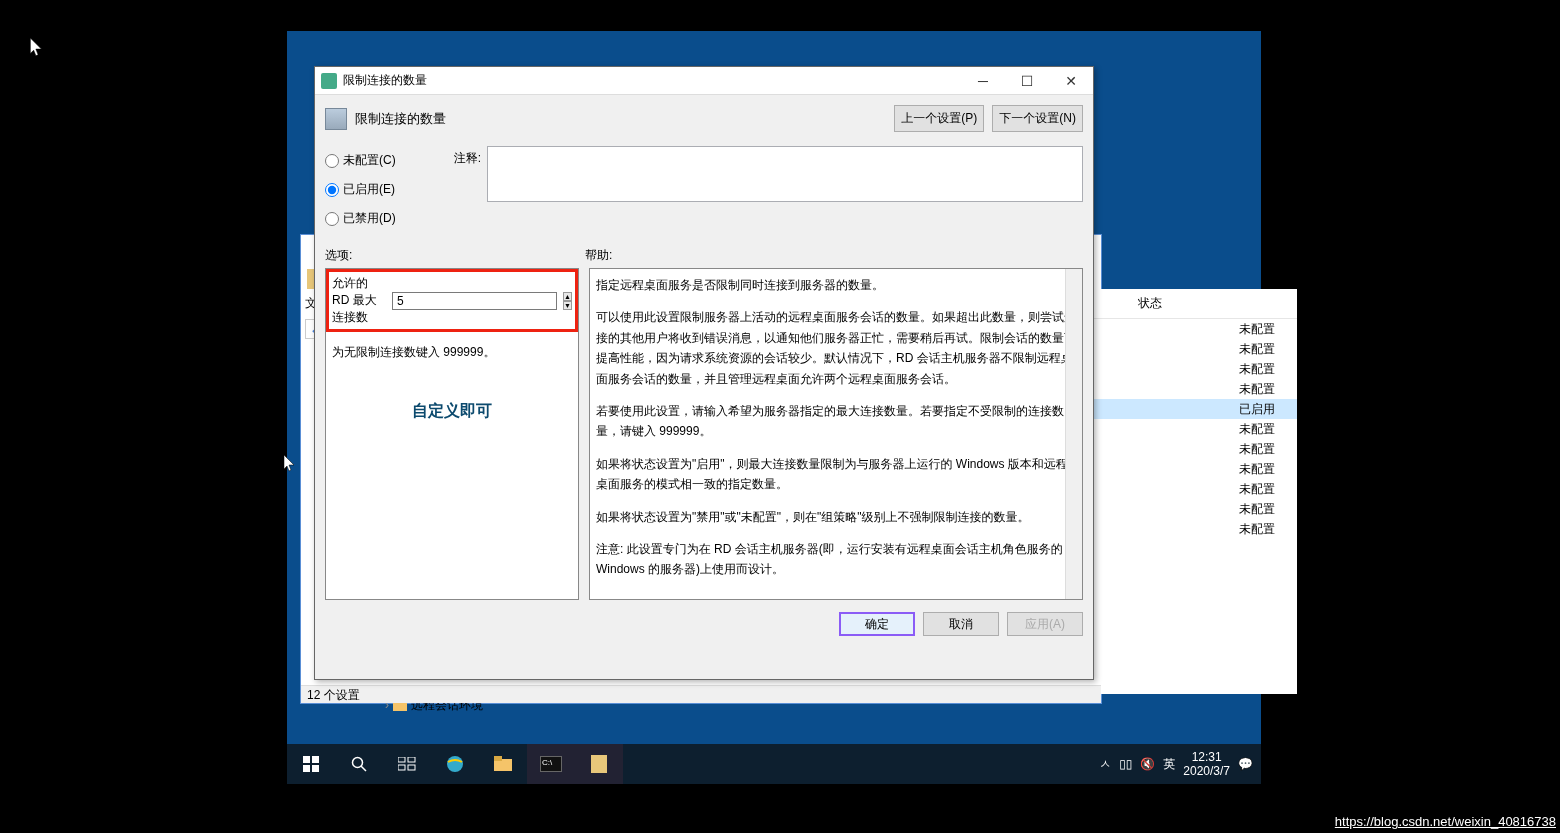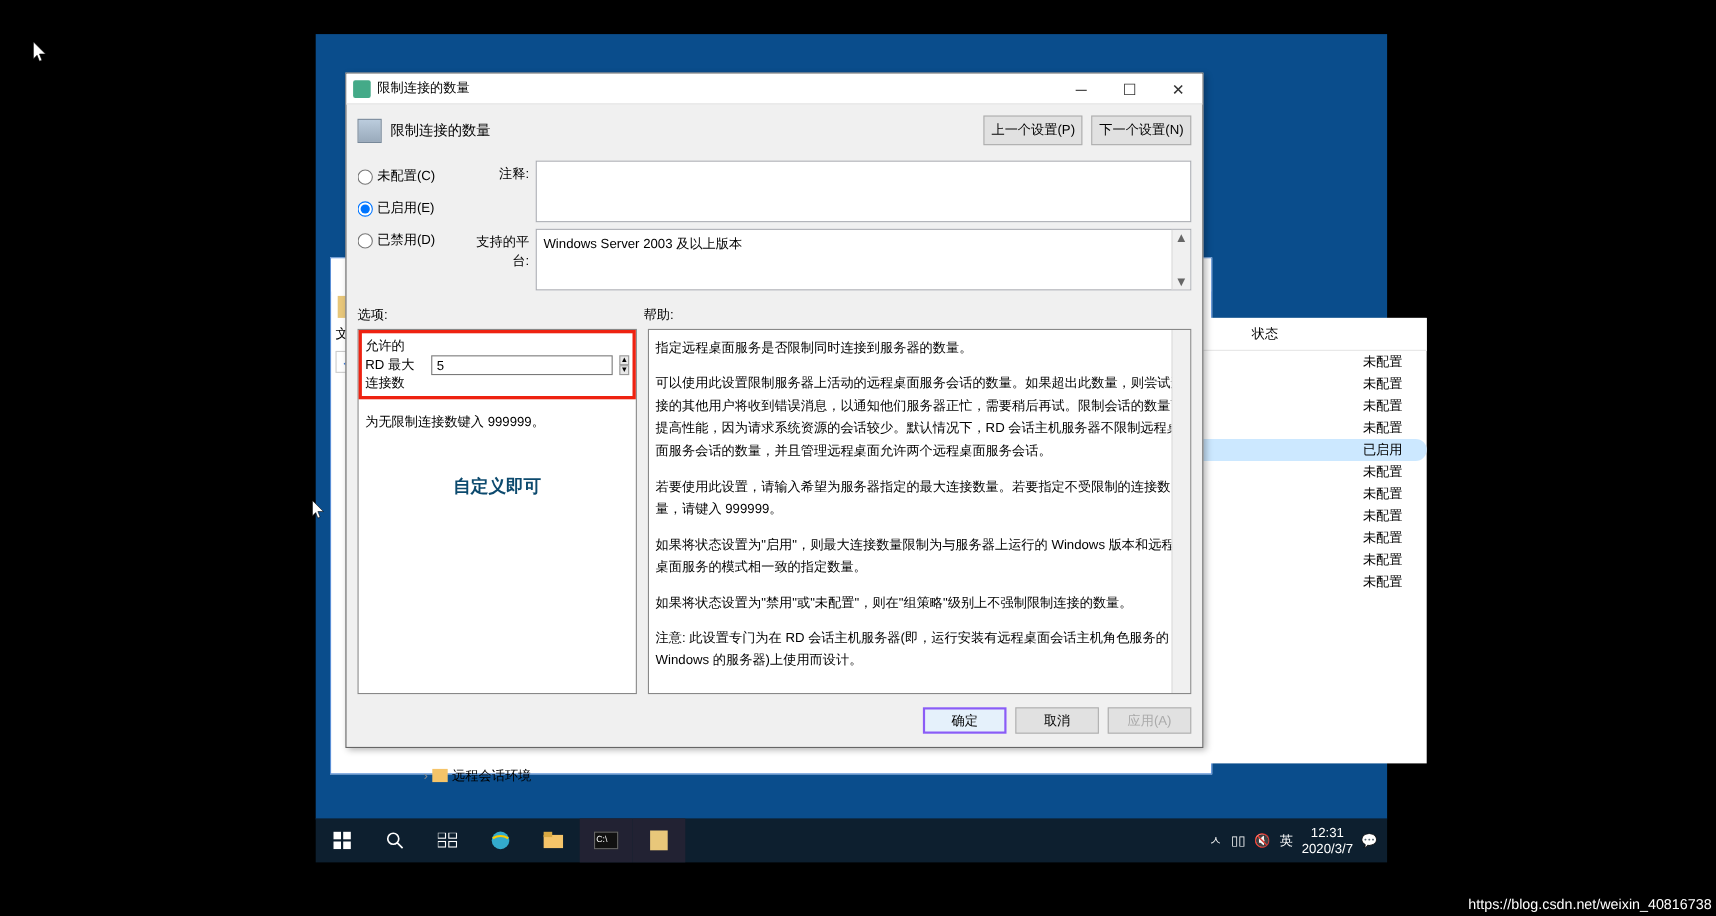--- a/index.html
+++ b/index.html
@@ -19,21 +19,21 @@
 .mmc-win-btn { width: 44px; height: 30px; display: flex; align-items: center; justify-content: center; }
 .mmc-content { position: relative; height: calc(100% - 30px); }
 .mmc-back { position: absolute; left: 4px; top: 28px; width: 22px; height: 20px; background: #fff; border: 1px solid #ccc; color: #2b6fd6; display: flex; align-items: center; justify-content: center; }
 
 .tree-area { position: absolute; left: 84px; top: 420px; width: 156px; height: 40px; display: flex; align-items: center; gap: 4px; }
 .tree-folder { width: 14px; height: 12px; background: #f5c469; }
 
 .list-area { position: absolute; left: 702px; top: 24px; width: 294px; height: 405px; background: #fff; }
 .list-header { background: #fff; border-bottom: 1px solid #e6e6e6; padding: 6px 14px; text-align: center; }
 .list-row { height: 20px; display: flex; align-items: center; justify-content: space-between; padding: 0 10px; }
-.list-row.selected { background: #cce8ff; border-radius: 10px; }
+.list-row.selected { background: #cce8ff; }
 .list-row span:last-child { text-align: center; width: 60px; }
 
 .tabs-partial { position: absolute; left: 240px; top: 432px; width: 380px; }
 .tabs-partial .tb { display: inline-block; padding: 2px 12px; border: 1px solid #888; border-bottom: none; background: #fff; margin-right: -1px; font-size: 11px; }
 
 .status-bar { position: absolute; bottom: 0; left: 0; right: 0; height: 18px; background: #f0f0f0; border-top: 1px solid #ddd; padding: 1px 6px; font-size: 11px; }
 
 .taskbar { position: absolute; left: 287px; top: 744px; width: 974px; height: 40px; background: #0d1f2f; display: flex; align-items: center; }
 .taskbar .tbtn { width: 48px; height: 40px; display: flex; align-items: center; justify-content: center; color: #fff; }
 .taskbar .spacer { flex: 1; }
@@ -79,21 +79,21 @@
 
 .help-pane { flex: 1; border: 1px solid #888; background: #fff; padding: 6px; position: relative; overflow: hidden; line-height: 1.7; }
 .help-pane p { margin-bottom: 12px; }
 .help-scroll { position: absolute; right: 0; top: 0; width: 17px; height: 100%; background: #f0f0f0; border-left: 1px solid #ddd; }
 
 .dlg-buttons { display: flex; justify-content: flex-end; gap: 8px; margin-top: 12px; }
 .dlg-buttons button { width: 76px; height: 24px; background: #e1e1e1; border: 1px solid #adadad; }
 .dlg-buttons button.primary { border: 2px solid #8b5cf6; background: #e5f1fb; }
 .dlg-buttons button:disabled { color: #aaa; }
 
-.watermark { position: absolute; right: 4px; bottom: 4px; color: #fff; font-size: 13px; font-family: Arial; z-index: 2000; }
+.watermark { position: absolute; right: 4px; bottom: 4px; color: #fff; font-size: 13px; font-family: Arial; z-index: 2000; text-decoration: underline; }
 </style>
 </head>
 <body>
 
 <svg class="cursor" viewBox="0 0 12 18">
     <path d="M0 0 L0 14 L3 11 L5 16 L7 15 L5 10 L10 10 Z" fill="#fff" stroke="#000" stroke-width="0.5"></path>
   </svg>
 <svg class="cursor2" viewBox="0 0 12 18">
     <path d="M0 0 L0 14 L3 11 L5 16 L7 15 L5 10 L10 10 Z" fill="#fff" stroke="#000" stroke-width="0.5"></path>
   </svg>
@@ -169,20 +169,21 @@
         </div>
     </div>
 
     <div class="tree-area">
       <span style="color:#888;">›</span>
       <div class="tree-folder"></div>
       <span>远程会话环境</span>
     </div>
 
 
+    <div class="status-bar"><span>12 个设置</span></div>
   </div>
 </div>
 
 <div class="taskbar">
   <div class="tbtn">
       <svg width="16" height="16" viewBox="0 0 16 16">
         <rect x="0" y="0" width="7" height="7" fill="#fff"></rect>
         <rect x="9" y="0" width="7" height="7" fill="#fff"></rect>
         <rect x="0" y="9" width="7" height="7" fill="#fff"></rect>
         <rect x="9" y="9" width="7" height="7" fill="#fff"></rect>
@@ -264,30 +265,20 @@
         <label>
             <input type="radio" name="st" style="">
             <span>已禁用(D)</span>
           </label>
       </div>
       <div class="dlg-fields">
         <div class="dlg-field-row">
           <div class="lbl">注释:</div>
           <textarea style=""></textarea>
         </div>
-        <div class="dlg-field-row">
-          <div class="lbl">支持的平台:</div>
-          <div class="scroll-ta">
-            <div class="ta-text">Windows Server 2003 及以上版本</div>
-            <div class="ta-sb">
-                <span>▲</span>
-                <span>▼</span>
-              </div>
-          </div>
-        </div>
       </div>
     </div>
 
     <div class="dlg-section-labels">
       <span>选项:</span>
       <span>帮助:</span>
     </div>
 
     <div class="dlg-panes">
       <div class="opt-pane">

